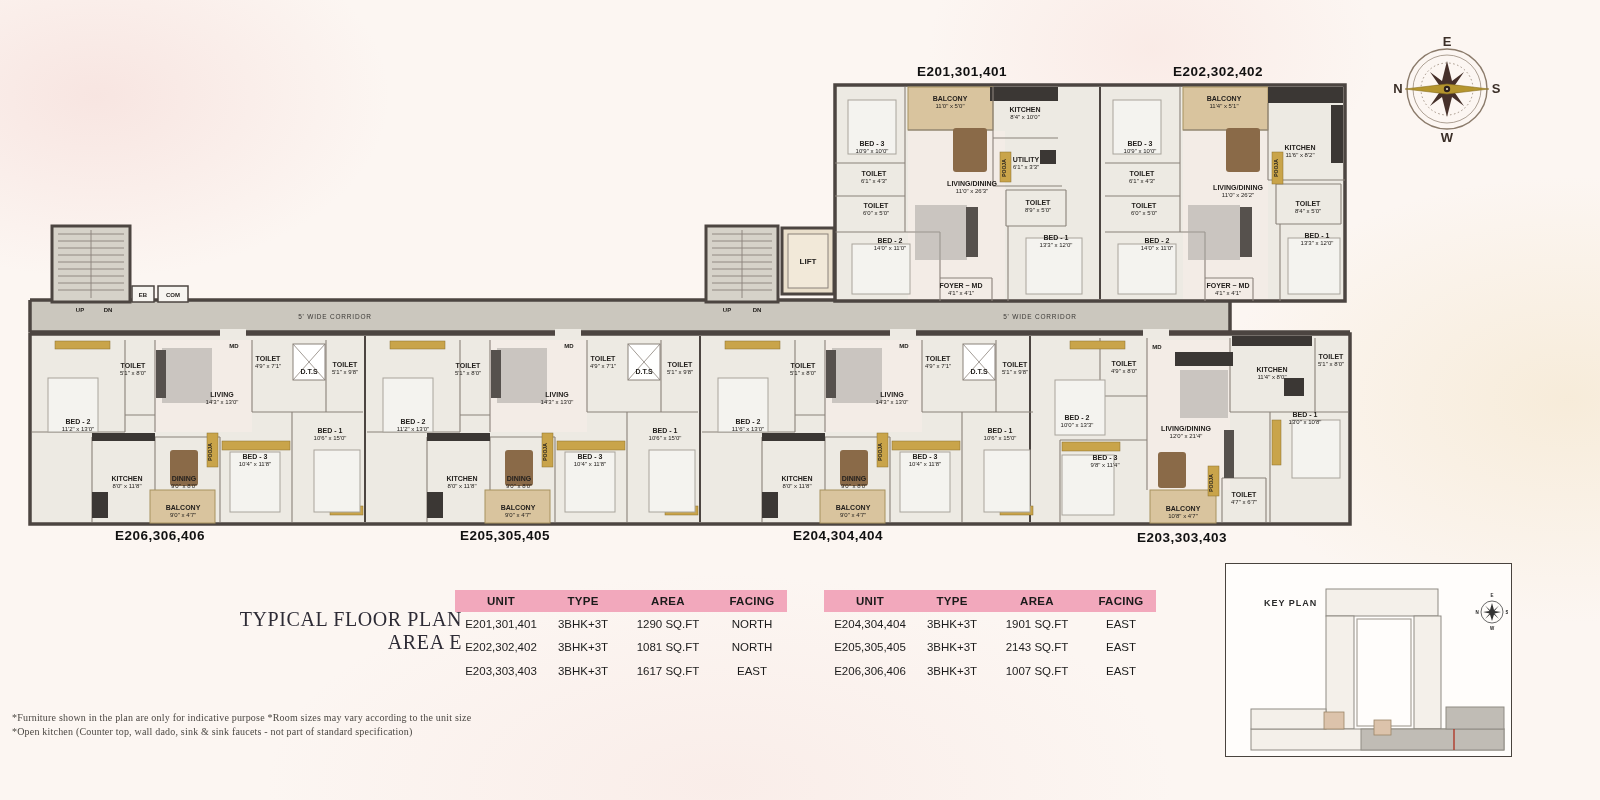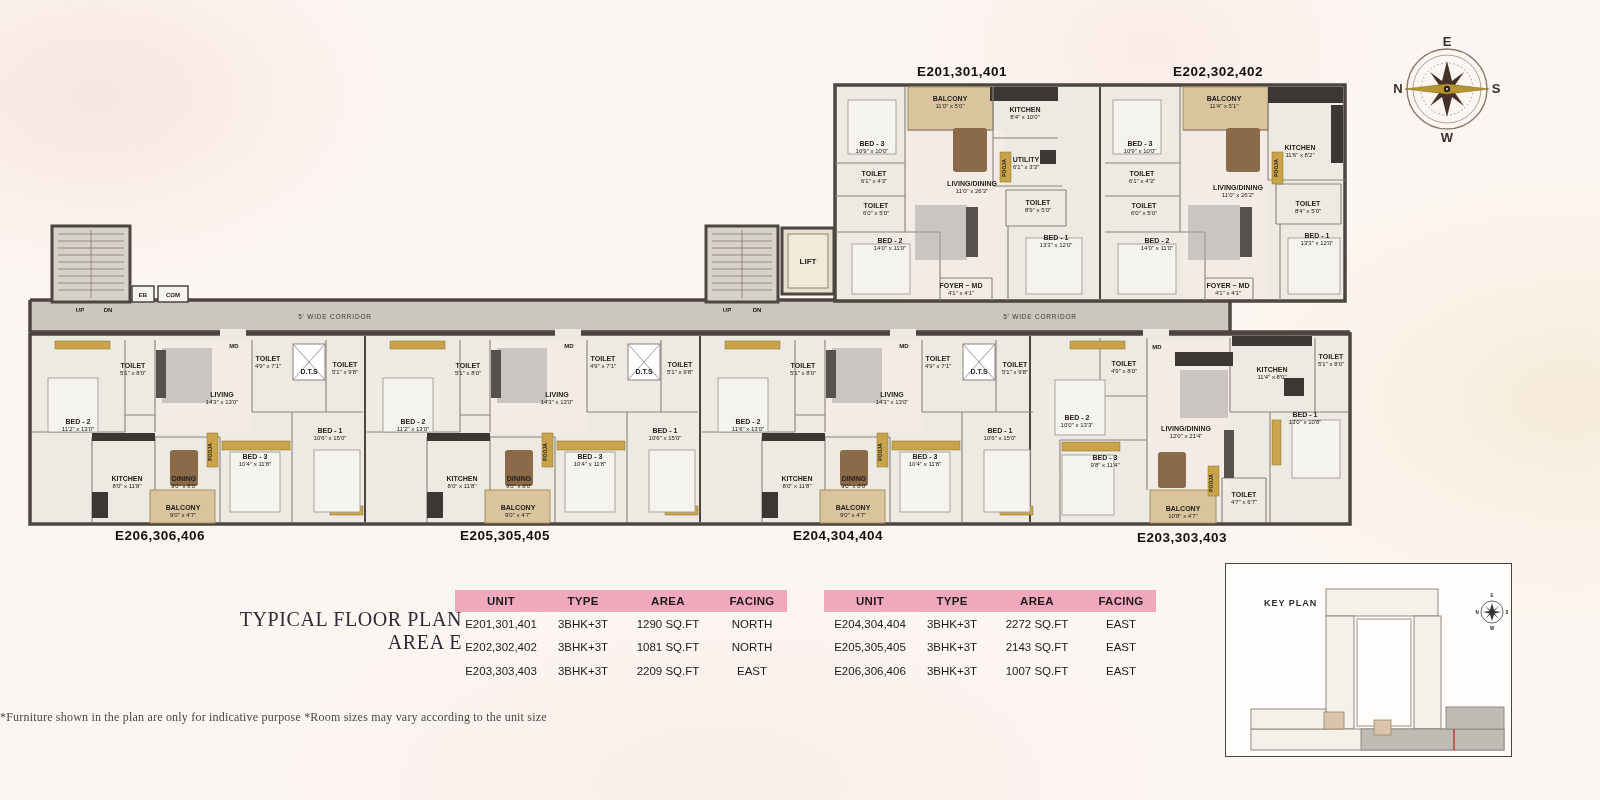--- a/index.html
+++ b/index.html
@@ -16,22 +16,22 @@
   #plan-svg{position:absolute;left:0;top:0;}
   .title{
     position:absolute;left:228px;top:608px;width:234px;text-align:right;
     font-family:"Liberation Serif",serif;color:#2d2b35;font-size:20px;line-height:23px;letter-spacing:.6px;
   }
   .utable{position:absolute;top:590px;width:332px;border-collapse:collapse;text-align:center;color:#1b1b1b;}
   .utable th{font-weight:bold;height:20px;font-size:11.5px;letter-spacing:.3px;}
   .utable td{height:21.5px;font-size:11.5px;}
   #table1{left:455px;} #table2{left:824px;}
   .footnotes{
-    position:absolute;left:0;top:711px;font-family:"Liberation Serif",serif;
-    font-size:12px;color:#4a4742;line-height:13.5px;letter-spacing:.2px;
+    position:absolute;left:12px;top:711px;font-family:"Liberation Serif",serif;
+    font-size:10px;color:#4a4742;line-height:13.5px;letter-spacing:.2px;
   }
   .keyplan{position:absolute;left:1225px;top:563px;width:285px;height:192px;background:#fffdfb;border:1.4px solid #49433e;}
   .compass{position:absolute;left:1390px;top:26px;}
 </style>
 </head>
 <body>
 <div class="canvas">
 
 <svg id="plan-svg" width="1600" height="800" viewBox="0 0 1600 800">
 
@@ -324,21 +324,21 @@
         </tr>
         <tr>
           <td>E202,302,402</td>
           <td>3BHK+3T</td>
           <td>1081 SQ.FT</td>
           <td>NORTH</td>
         </tr>
         <tr>
           <td>E203,303,403</td>
           <td>3BHK+3T</td>
-          <td>2209 SQ.FT</td>
+          <td>1617 SQ.FT</td>
           <td>EAST</td>
         </tr>
       </tbody>
 </table>
 <table class="utable" id="table2">
   <colgroup>
         <col style="width:92px">
         <col style="width:72px">
         <col style="width:98px">
         <col style="width:70px">
@@ -348,40 +348,41 @@
           <th style="background: rgb(242, 168, 188);">UNIT</th>
           <th style="background: rgb(242, 168, 188);">TYPE</th>
           <th style="background: rgb(242, 168, 188);">AREA</th>
           <th style="background: rgb(242, 168, 188);">FACING</th>
         </tr>
       </thead>
       <tbody>
         <tr>
           <td>E204,304,404</td>
           <td>3BHK+3T</td>
-          <td>2272 SQ.FT</td>
+          <td>1901 SQ.FT</td>
           <td>EAST</td>
         </tr>
         <tr>
           <td>E205,305,405</td>
           <td>3BHK+3T</td>
           <td>2143 SQ.FT</td>
           <td>EAST</td>
         </tr>
         <tr>
           <td>E206,306,406</td>
           <td>3BHK+3T</td>
           <td>1007 SQ.FT</td>
           <td>EAST</td>
         </tr>
       </tbody>
 </table>
 
 <div class="footnotes" id="footnotes">
       <div>*Furniture shown in the plan are only for indicative purpose *Room sizes may vary according to the unit size</div>
+      <div>*Open kitchen (Counter top, wall dado, sink &amp; sink faucets - not part of standard  specification)</div>
     </div>
 
 <div class="keyplan">
   <svg width="282" height="189" viewBox="0 0 282 189">
     <text x="38" y="42" font-size="9" font-weight="bold" letter-spacing="1" fill="#2a2a2a">KEY PLAN</text>
     <g fill="#f4f0ea" stroke="#8f8b84" stroke-width="1">
       <rect x="100" y="25" width="112" height="27"></rect>
       <rect x="100" y="52" width="28" height="113"></rect>
       <rect x="188" y="52" width="27" height="113"></rect>
       <rect x="25" y="165" width="253" height="21"></rect>

